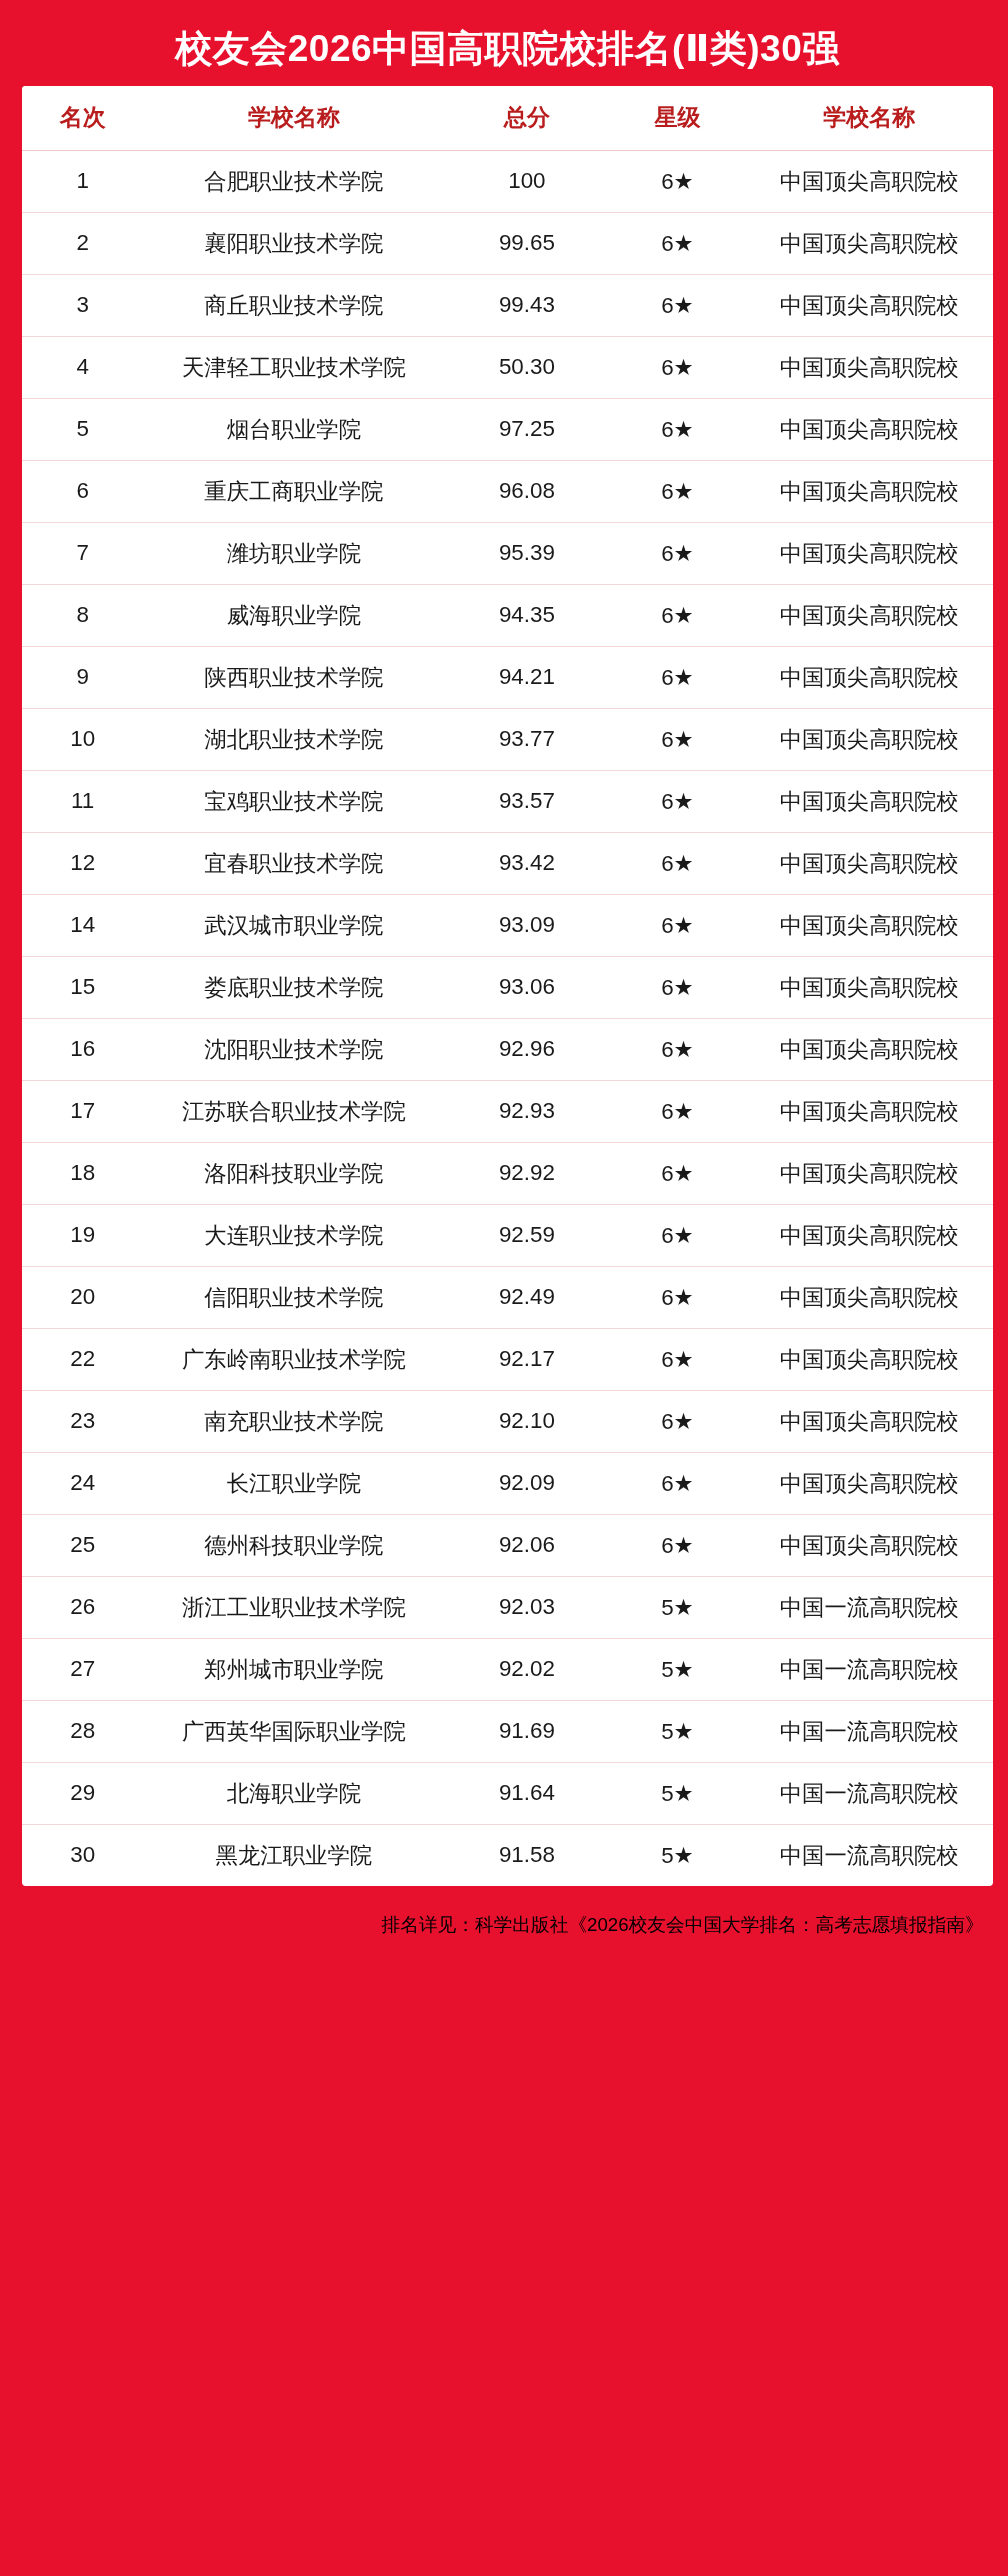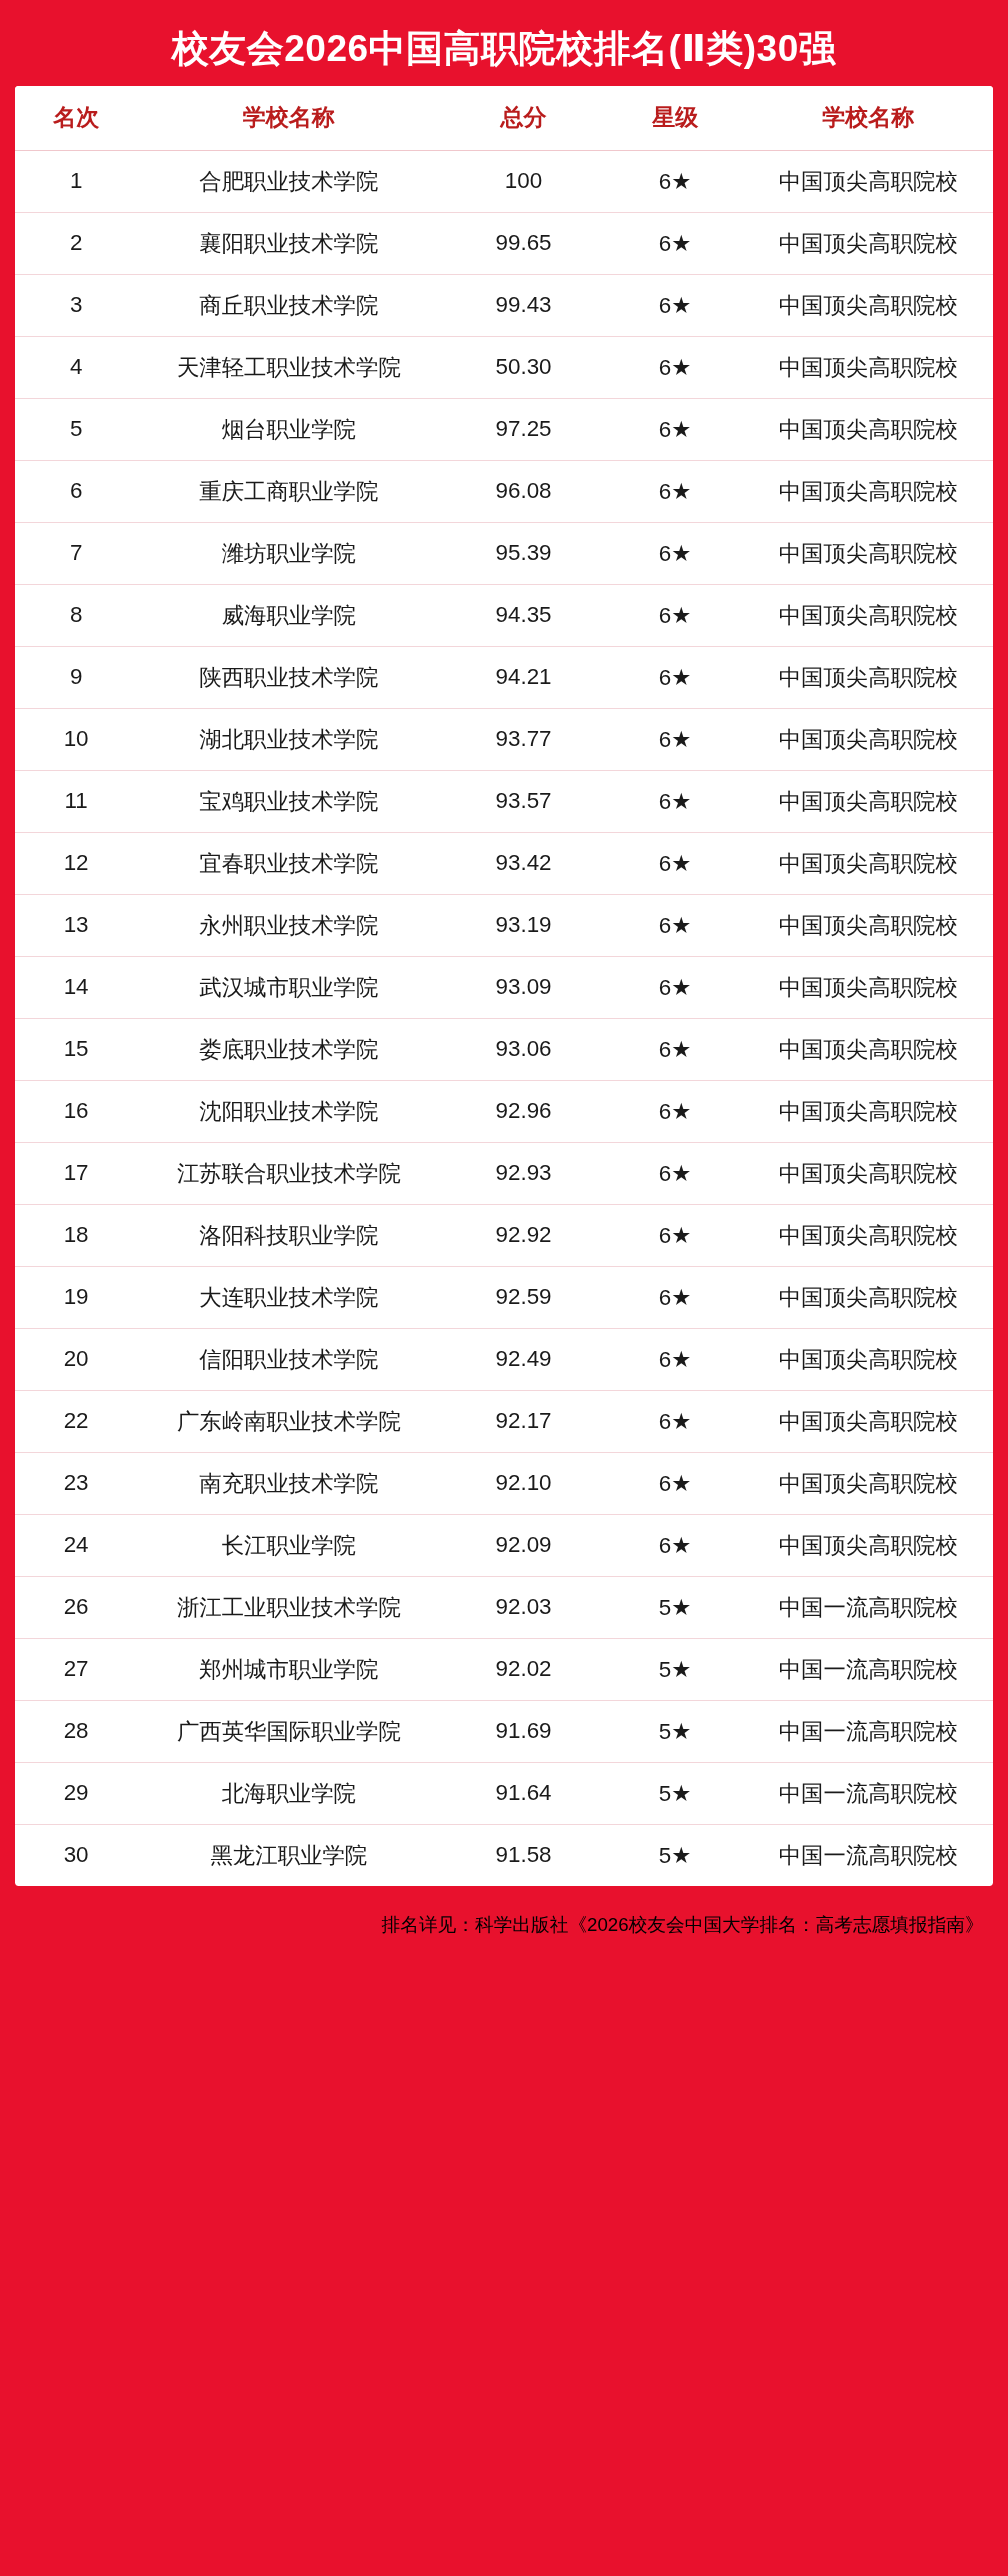--- a/index.html
+++ b/index.html
@@ -9,21 +9,21 @@
   }
   body {
     width: 1008px;
     font-family: "Liberation Sans", "DejaVu Sans", sans-serif;
   }
   .page {
     width: 1008px;
     min-height: 2576px;
     background: #e8112d;
     box-sizing: border-box;
-    padding: 17px 15px 0 15px;
+    padding: 17px 15px 0 22px;
     position: relative;
   }
   .title-bar {
     height: 63px;
     display: flex;
     align-items: center;
     justify-content: center;
     padding-bottom: 5.6px;
   }
   .title-bar .title {
@@ -208,27 +208,20 @@
             <td class="level">中国顶尖高职院校</td>
           </tr>
         <tr>
             <td class="rank-num">12</td>
             <td class="name">宜春职业技术学院</td>
             <td class="score">93.42</td>
             <td class="star">6★</td>
             <td class="level">中国顶尖高职院校</td>
           </tr>
         <tr>
-            <td class="rank-num">13</td>
-            <td class="name">永州职业技术学院</td>
-            <td class="score">93.19</td>
-            <td class="star">6★</td>
-            <td class="level">中国顶尖高职院校</td>
-          </tr>
-        <tr>
             <td class="rank-num">14</td>
             <td class="name">武汉城市职业学院</td>
             <td class="score">93.09</td>
             <td class="star">6★</td>
             <td class="level">中国顶尖高职院校</td>
           </tr>
         <tr>
             <td class="rank-num">15</td>
             <td class="name">娄底职业技术学院</td>
             <td class="score">93.06</td>
@@ -285,20 +278,27 @@
             <td class="level">中国顶尖高职院校</td>
           </tr>
         <tr>
             <td class="rank-num">24</td>
             <td class="name">长江职业学院</td>
             <td class="score">92.09</td>
             <td class="star">6★</td>
             <td class="level">中国顶尖高职院校</td>
           </tr>
         <tr>
+            <td class="rank-num">25</td>
+            <td class="name">德州科技职业学院</td>
+            <td class="score">92.06</td>
+            <td class="star">6★</td>
+            <td class="level">中国顶尖高职院校</td>
+          </tr>
+        <tr>
             <td class="rank-num">26</td>
             <td class="name">浙江工业职业技术学院</td>
             <td class="score">92.03</td>
             <td class="star">5★</td>
             <td class="level">中国一流高职院校</td>
           </tr>
         <tr>
             <td class="rank-num">27</td>
             <td class="name">郑州城市职业学院</td>
             <td class="score">92.02</td>

